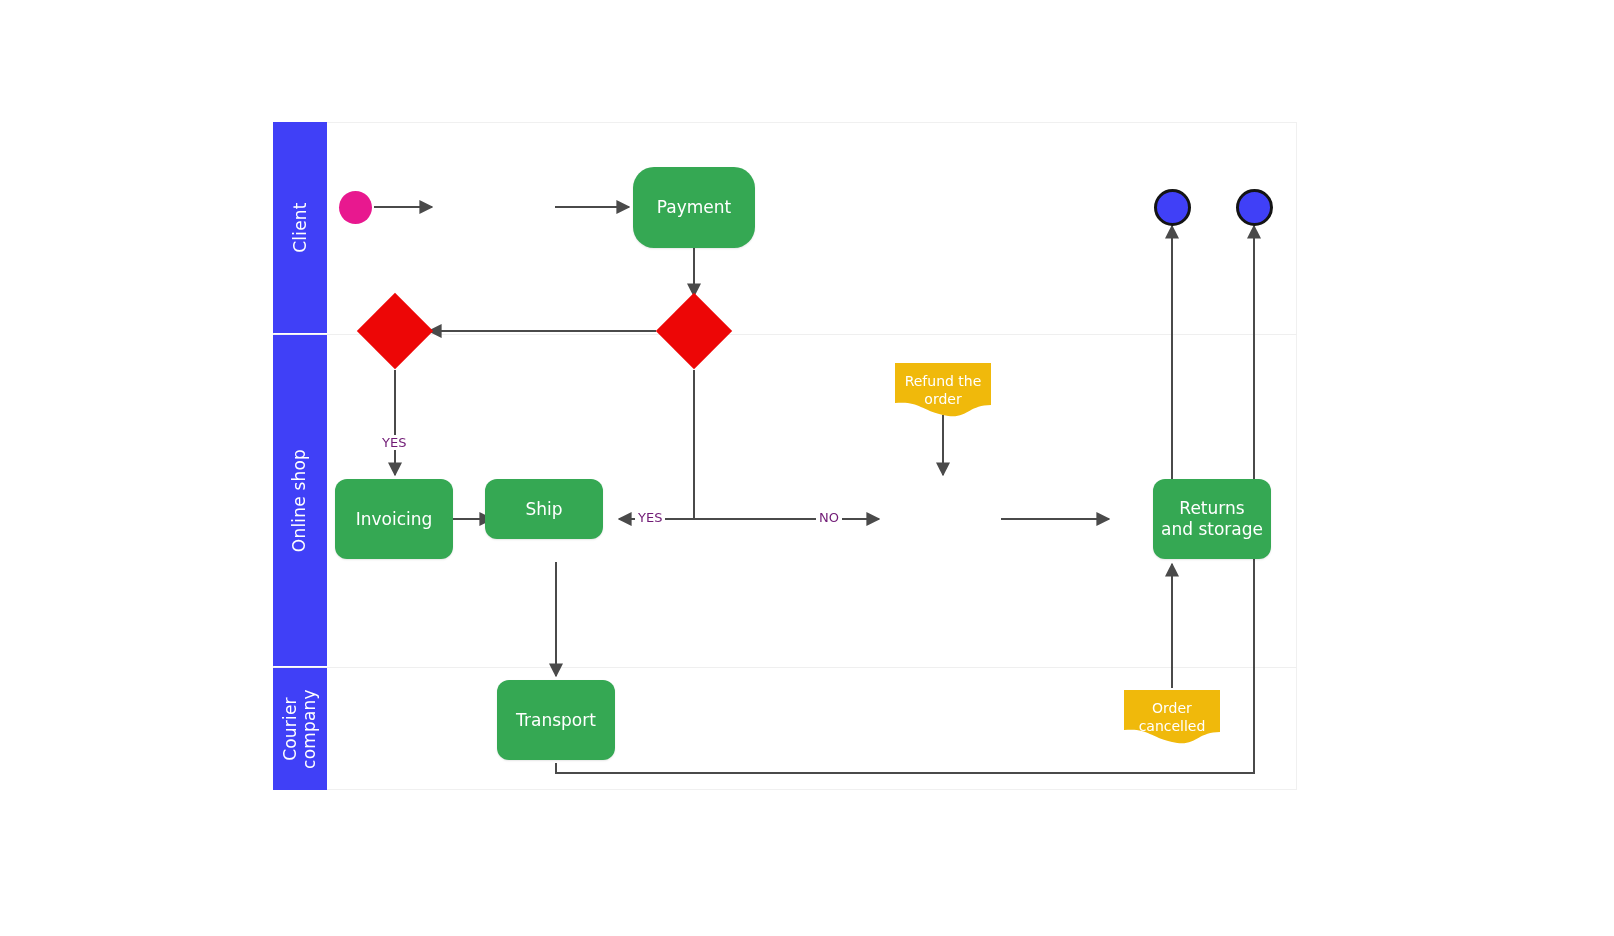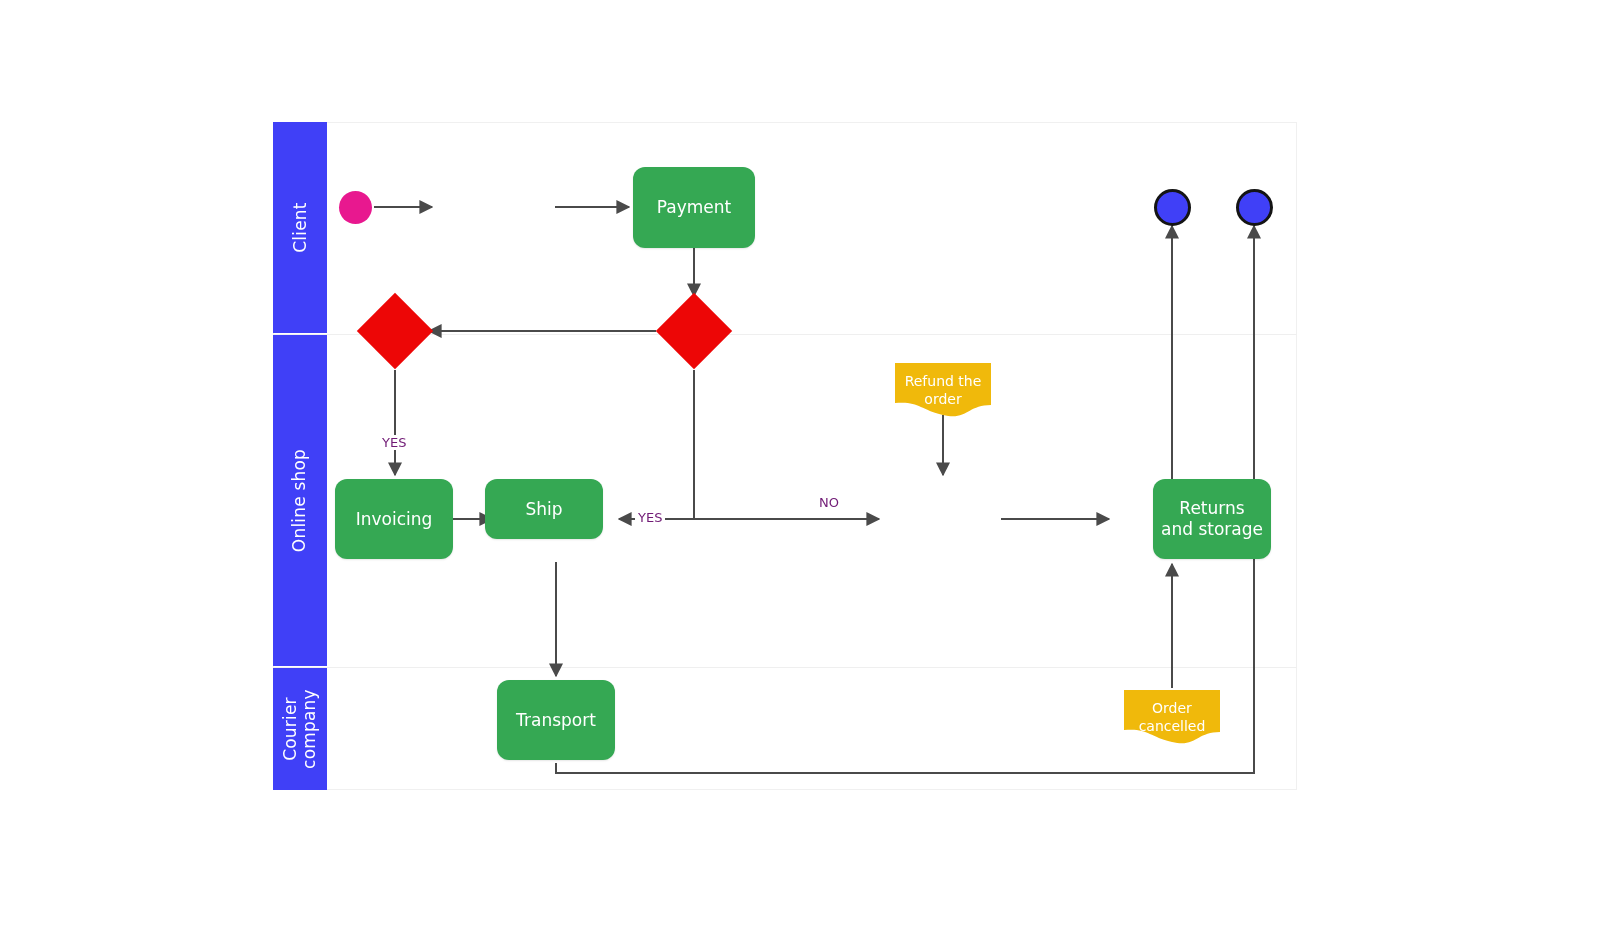--- a/index.html
+++ b/index.html
@@ -122,36 +122,36 @@
 
     <path class="edge" d="M1172,479 L1172,226" marker-end="url(#arw)"></path>
 
     <path class="edge" d="M1172,688 L1172,564" marker-end="url(#arw)"></path>
 
     <path class="edge" d="M556,763 L556,773 L1254,773 L1254,226" marker-end="url(#arw)"></path>
   </svg>
 
   <div class="edge-label" style="left:379px;top:435px;">YES</div>
   <div class="edge-label" style="left:635px;top:510px;">YES</div>
-  <div class="edge-label" style="left:816px;top:495px;text-align:right;">NO</div>
+  <div class="edge-label" style="left:816px;top:510px;text-align:right;">NO</div>
 
   <div class="start-node" style="left:339px;top:191px;width:33px;height:33px;"></div>
 
   <div class="end-node" style="left:1154px;top:189px;width:37px;height:37px;"></div>
   <div class="end-node" style="left:1236px;top:189px;width:37px;height:37px;"></div>
 
   <div class="gateway" style="left:368px;top:304px;width:54px;height:54px;">
     <div class="diamond"></div>
   </div>
   <div class="gateway" style="left:667px;top:304px;width:54px;height:54px;">
     <div class="diamond"></div>
   </div>
 
 
-  <div class="node task" style="left:633px;top:167px;width:122px;height:81px;">
+  <div class="node task" style="left:633px;top:167px;width:122px;height:81px;border-radius:21px;">
     <span>Payment</span>
   </div>
 
   <div class="node task" style="left:335px;top:479px;width:118px;height:80px;">
     <span>Invoicing</span>
   </div>
 
   <div class="node task" style="left:485px;top:479px;width:118px;height:60px;">
     <span>Ship</span>
   </div>

